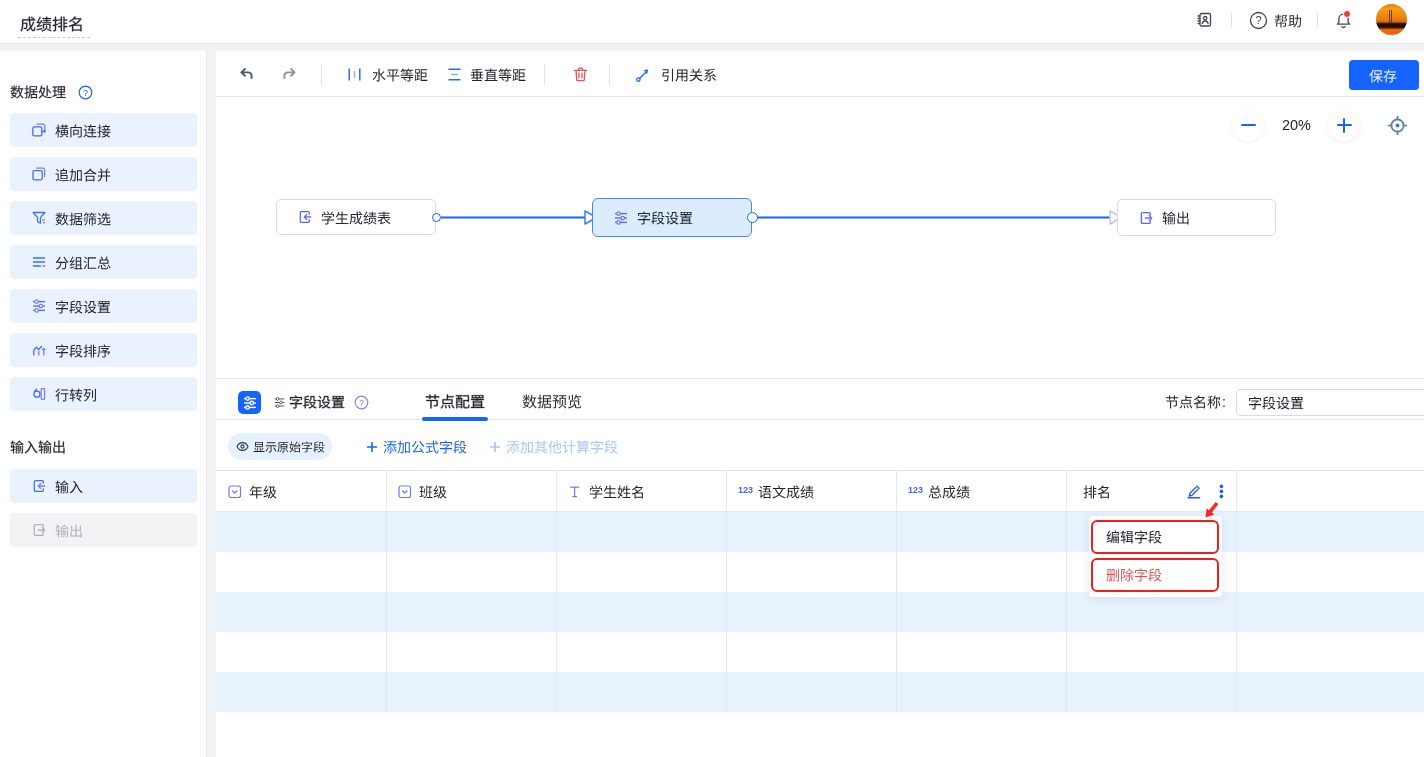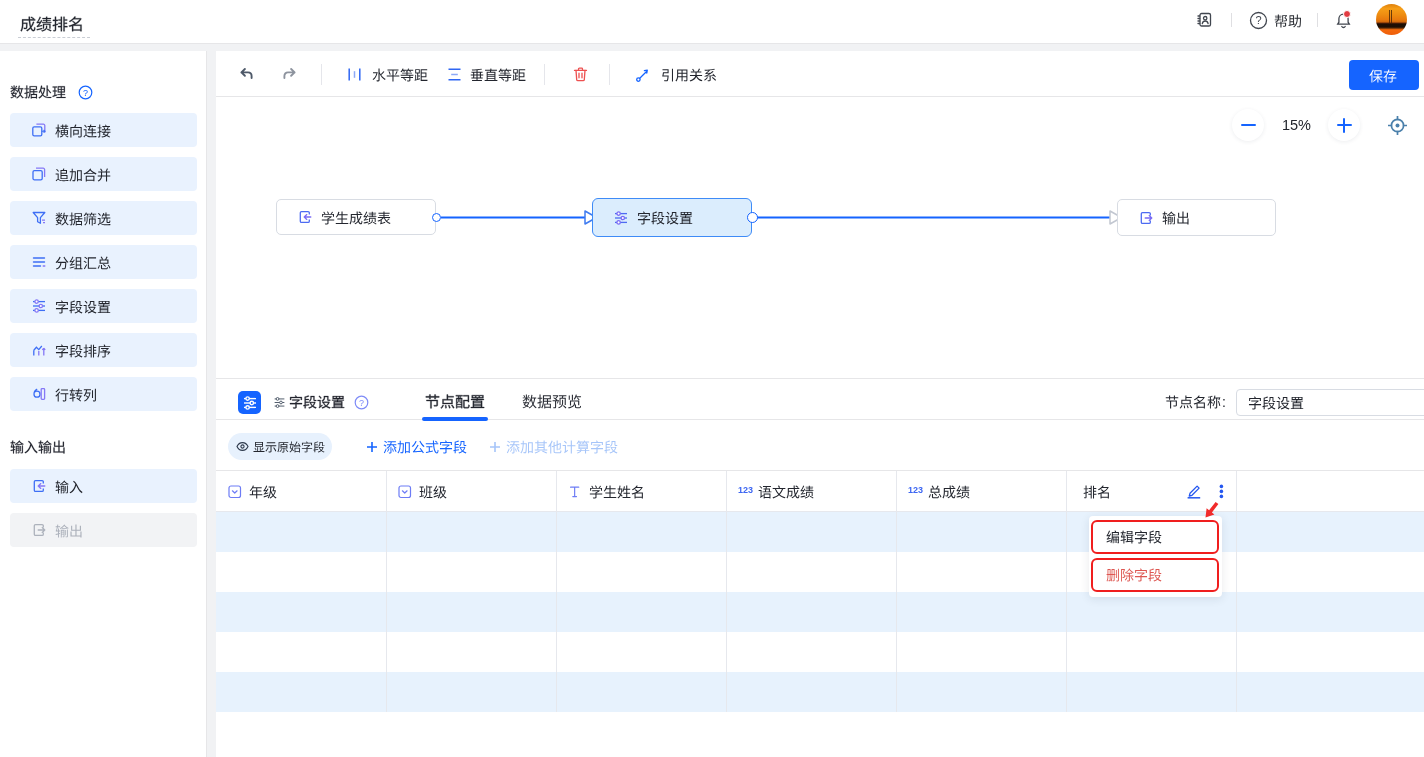--- a/index.html
+++ b/index.html
@@ -202,21 +202,21 @@
       <path d="M224 -799C265 -746 307 -675 324 -627H129V-552H461V-430C461 -412 460 -393 459 -374H68V-300H444C412 -192 317 -77 48 13C68 30 93 62 102 79C360 -11 470 -127 515 -243C599 -88 729 21 907 74C919 51 942 18 960 1C777 -44 640 -152 565 -300H935V-374H544L546 -429V-552H881V-627H683C719 -681 759 -749 792 -809L711 -836C686 -774 640 -687 600 -627H326L392 -663C373 -710 330 -780 287 -831Z" transform="translate(2000,0)"></path>
       <path d="M286 -224C233 -152 150 -78 70 -30C90 -19 121 6 136 20C212 -34 301 -116 361 -197ZM636 -190C719 -126 822 -34 872 22L936 -23C882 -80 779 -168 695 -229ZM664 -444C690 -420 718 -392 745 -363L305 -334C455 -408 608 -500 756 -612L698 -660C648 -619 593 -580 540 -543L295 -531C367 -582 440 -646 507 -716C637 -729 760 -747 855 -770L803 -833C641 -792 350 -765 107 -753C115 -736 124 -706 126 -688C214 -692 308 -698 401 -706C336 -638 262 -578 236 -561C206 -539 182 -524 162 -521C170 -502 181 -469 183 -454C204 -462 235 -466 438 -478C353 -425 280 -385 245 -369C183 -338 138 -319 106 -315C115 -295 126 -260 129 -245C157 -256 196 -261 471 -282V-20C471 -9 468 -5 451 -4C435 -3 380 -3 320 -6C332 15 345 47 349 69C422 69 472 68 505 56C539 44 547 23 547 -19V-288L796 -306C825 -273 849 -242 866 -216L926 -252C885 -313 799 -405 722 -474Z" transform="translate(3000,0)"></path>
     </svg>
 <div style="position:absolute;left:1349px;top:60px;width:70px;height:30px;background:#1564FF;border-radius:4px"></div>
 <svg style="position:absolute;left:1369px;top:68.5px;width:28.0px;height:14px;overflow:visible" viewBox="0 -880 2000 1000" fill="#fff">
       <path d="M452 -726H824V-542H452ZM380 -793V-474H598V-350H306V-281H554C486 -175 380 -74 277 -23C294 -9 317 18 329 36C427 -21 528 -121 598 -232V80H673V-235C740 -125 836 -20 928 38C941 19 964 -7 981 -22C884 -74 782 -175 718 -281H954V-350H673V-474H899V-793ZM277 -837C219 -686 123 -537 23 -441C36 -424 58 -384 65 -367C102 -404 138 -448 173 -496V77H245V-607C284 -673 319 -744 347 -815Z"></path>
       <path d="M613 -349V-266H335V-196H613V-10C613 4 610 8 592 9C574 10 514 10 448 8C458 29 468 58 471 79C557 79 613 79 647 68C680 56 689 35 689 -9V-196H957V-266H689V-324C762 -370 840 -432 894 -492L846 -529L831 -525H420V-456H761C718 -416 663 -375 613 -349ZM385 -840C373 -797 359 -753 342 -709H63V-637H311C246 -499 153 -370 31 -284C43 -267 61 -235 69 -216C112 -247 152 -282 188 -320V78H264V-411C316 -481 358 -557 394 -637H939V-709H424C438 -746 451 -784 462 -821Z" transform="translate(1000,0)"></path>
     </svg>
 <div style="position:absolute;left:1232px;top:109px;width:32px;height:32px;border-radius:50%;background:#fff;box-shadow:0 1px 4px rgba(30,40,70,0.08)"></div>
 <div style="position:absolute;left:1240.5px;top:123.8px;width:15px;height:2.4px;background:#1564FF;border-radius:1px"></div>
-<div style="position:absolute;left:1296.5px;transform:translateX(-50%);top:114.8px;height:20.3px;display:flex;align-items:center;font-family:'Liberation Sans', sans-serif;font-size:14.5px;font-weight:normal;color:#23262E;white-space:nowrap;letter-spacing:normal">15%</div>
+<div style="position:absolute;left:1296.5px;transform:translateX(-50%);top:114.8px;height:20.3px;display:flex;align-items:center;font-family:'Liberation Sans', sans-serif;font-size:14.5px;font-weight:normal;color:#23262E;white-space:nowrap;letter-spacing:normal">20%</div>
 <div style="position:absolute;left:1328px;top:109px;width:32px;height:32px;border-radius:50%;background:#fff;box-shadow:0 1px 4px rgba(30,40,70,0.08)"></div>
 <div style="position:absolute;left:1336.5px;top:123.8px;width:15px;height:2.4px;background:#1564FF;border-radius:1px"></div>
 <div style="position:absolute;left:1342.8px;top:117.5px;width:2.4px;height:15px;background:#1564FF;border-radius:1px"></div>
 <svg style="position:absolute;left:1386px;top:113.5px" width="23" height="23" viewBox="0 0 23 23" fill="none">
       <circle cx="11.5" cy="11.5" r="6.1" stroke="#4B80AB" stroke-width="1.7"></circle>
       <circle cx="11.5" cy="11.5" r="2" fill="#4B80AB"></circle>
       <path d="M11.5 2v4.2M11.5 16.8v4.2M2 11.5h4.2M16.8 11.5h4.2" stroke="#4B80AB" stroke-width="1.7"></path>
     </svg>
 <svg style="position:absolute;left:216px;top:97px" width="1208" height="281" viewBox="0 0 1208 281" fill="none">
       <path d="M225 120.5H369" stroke="#1564FF" stroke-width="2"></path>

